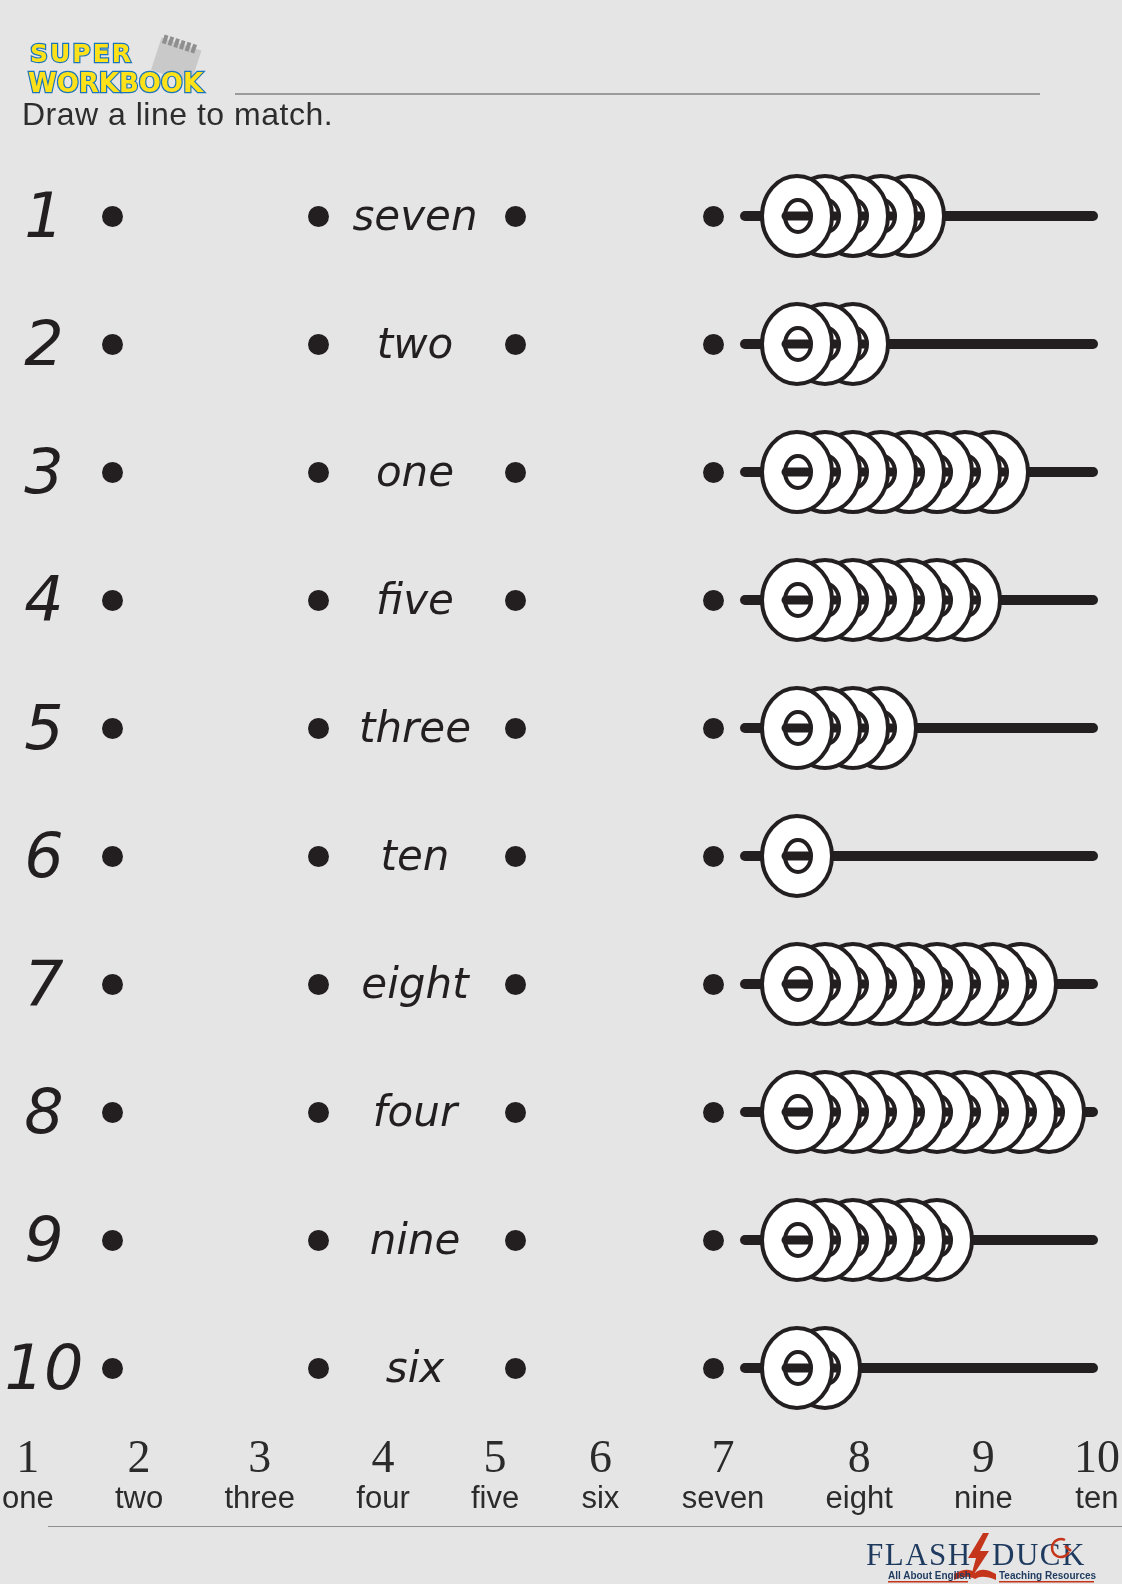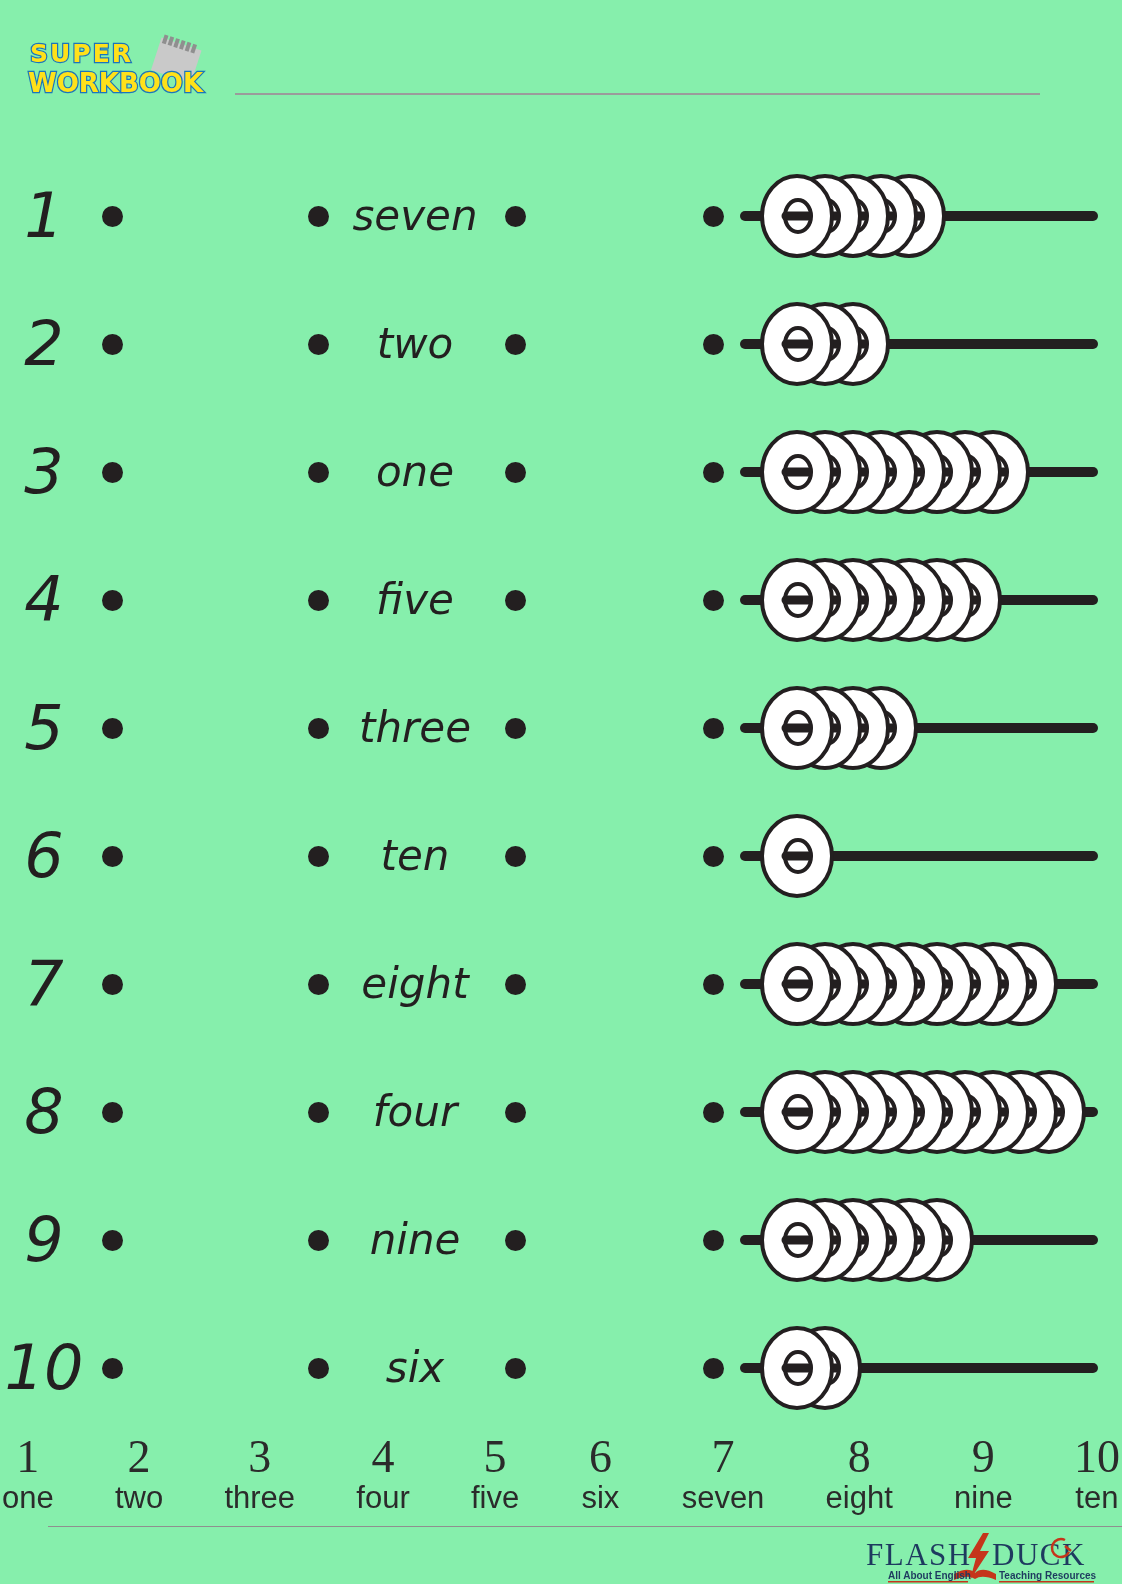--- a/index.html
+++ b/index.html
@@ -1,17 +1,17 @@
 <!DOCTYPE html>
 <html><head>
 <meta charset="utf-8">
 <style>
   html,body{margin:0;padding:0;background:#fff;}
   .page{
-    position:relative;width:1122px;height:1584px;background:#86efac;
+    position:relative;width:1122px;height:1584px;background:#e5e5e5;
     font-family:"Liberation Sans",sans-serif;color:#231f20;overflow:hidden;
   }
   
   .logo-svg{position:absolute;left:26px;top:30px;}
   .name-line{position:absolute;left:235px;top:93px;width:805px;border-top:2px solid #9b9b9b;}
   .page-title{
     position:absolute;left:22px;top:96px;font-size:32px;letter-spacing:.5px;color:#2d2d2d;
     font-family:"Liberation Sans",sans-serif;
   }
   
@@ -58,20 +58,21 @@
           <rect x="20" y="4" width="4" height="9"></rect>
         <rect x="26" y="4" width="4" height="9"></rect>
           <rect x="32" y="4" width="4" height="9"></rect>
       </g>
     </g>
     <text x="4" y="32" font-family="DejaVu Sans, sans-serif" font-weight="bold" font-size="25" fill="#FFE11A" stroke="#1B75BC" stroke-width="2.4" letter-spacing="2" style="paint-order:stroke">SUPER</text>
     <text x="2" y="62" font-family="DejaVu Sans, sans-serif" font-weight="bold" font-size="26" fill="#FFE11A" stroke="#1B75BC" stroke-width="2.4" letter-spacing="0" style="paint-order:stroke">WORKBOOK</text>
   </svg>
 
   <div class="name-line"></div>
+  <div class="page-title">Draw a line to match.</div>
 
   <div class="rows">
   <div class="match-row">
     <div class="row-number">1</div>
     <div class="dot-cell">
           <span class="dot"></span>
         </div>
     <div></div>
     <div class="dot-cell">
           <span class="dot"></span>

